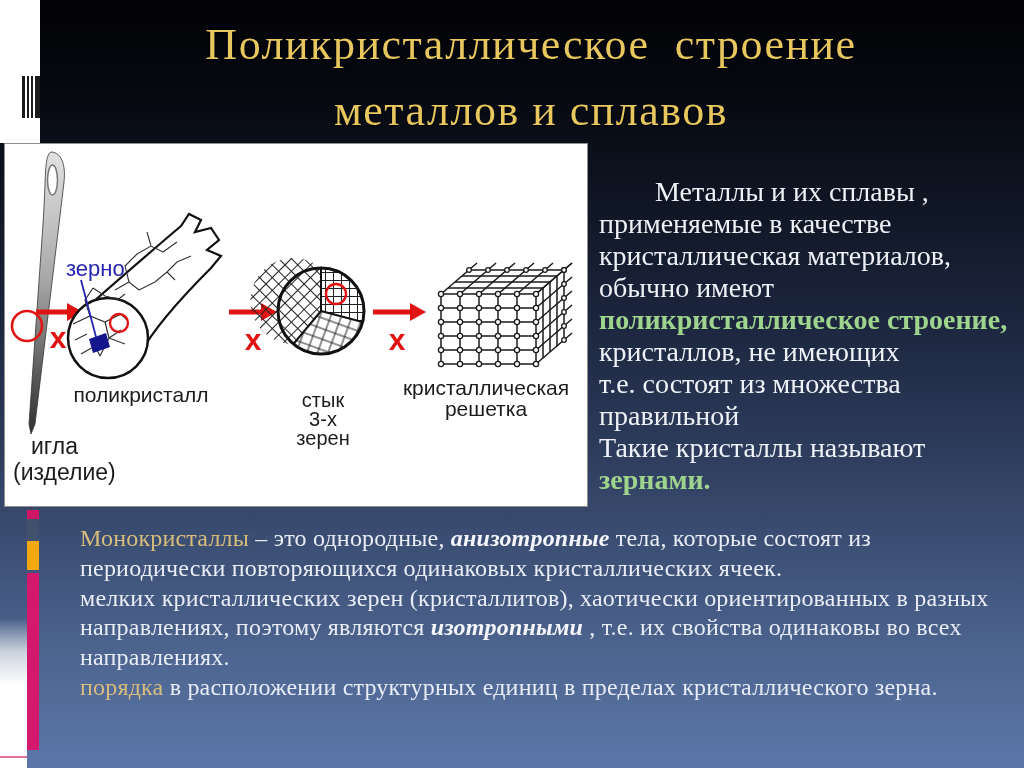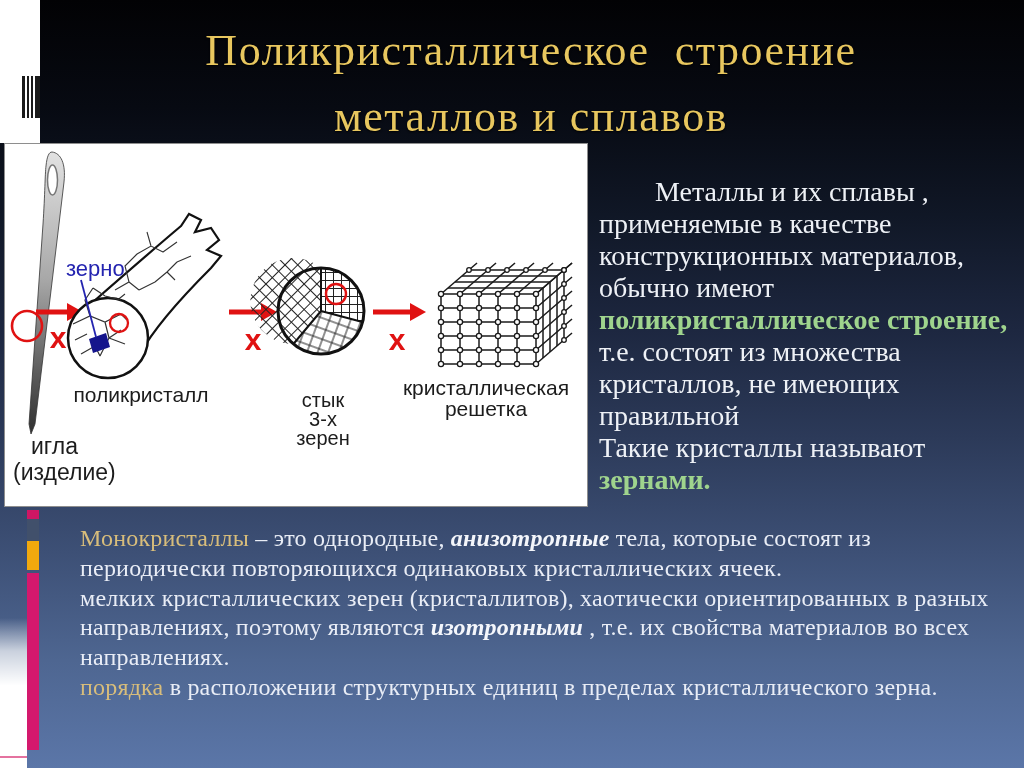--- a/index.html
+++ b/index.html
@@ -1,20 +1,20 @@
 <!DOCTYPE html>
 <html><head>
 <meta charset="utf-8">
 <style>
   html,body{margin:0;padding:0;}
   body{width:1024px;height:768px;overflow:hidden;font-family:"Liberation Serif",serif;}
   .slide{position:relative;width:1024px;height:768px;overflow:hidden;
     background:linear-gradient(180deg,#020204 0%,#070a12 14%,#101726 28%,#1d2740 43%,#2c3a59 57%,#3d5076 72%,#4e6691 86%,#5b76a8 100%);}
   
-  .title-area{position:absolute;left:38px;right:0;top:18px;text-align:center;}
+  .title-area{position:absolute;left:38px;right:0;top:12px;text-align:center;}
   .title-line{white-space:pre;font-size:44px;line-height:66px;letter-spacing:1.5px;color:#e8c75f;
     font-family:"Liberation Serif",serif;text-shadow:0 1px 2px #000;}
   
   .corner{position:absolute;left:0;top:0;width:40px;height:143px;background:#ffffff;}
   .barcode{position:absolute;left:0;top:76px;width:40px;height:42px;}
   .bc{position:absolute;top:0;height:42px;background:#1b1b1b;}
   .bc1{left:22px;width:3px;} .bc2{left:27px;width:2px;} .bc3{left:31px;width:2px;} .bc4{left:35px;width:5px;}
   
   .panel{position:absolute;left:4px;top:143px;width:584px;height:364px;background:#ffffff;border:1px solid #8e8e8e;box-sizing:border-box;}
   .panel svg{display:block;}
@@ -221,42 +221,42 @@
       <text x="481" y="272" text-anchor="middle" font-family="Liberation Sans, sans-serif" font-size="21" fill="#1c1c1c">решетка</text>
 
       <text x="26" y="310" font-family="Liberation Sans, sans-serif" font-size="23" fill="#1c1c1c">игла</text>
       <text x="8" y="336" font-family="Liberation Sans, sans-serif" font-size="23" fill="#1c1c1c">(изделие)</text>
     </svg>
   </div>
 
   <div class="right-text">
       <div class="rline w ind">Металлы и их сплавы ,</div>
       <div class="rline w">применяемые в качестве</div>
-      <div class="rline w">конструкционных материалов,</div>
+      <div class="rline w">кристаллическая материалов,</div>
       <div class="rline w">обычно имеют</div>
       <div class="rline g">поликристаллическое строение,</div>
+      <div class="rline w">кристаллов, не имеющих</div>
       <div class="rline w">т.е. состоят из множества</div>
-      <div class="rline w">кристаллов, не имеющих</div>
       <div class="rline w">правильной</div>
       <div class="rline w">Такие кристаллы называют</div>
       <div class="rline g">зернами.</div>
     </div>
 
   <div class="accent-bars">
     <div class="seg seg-crimson1"></div>
     <div class="seg seg-slate"></div>
     <div class="seg seg-amber"></div>
     <div class="seg seg-crimson2"></div>
   </div>
 
   <div class="bottom-text">
       <div class="bline"><span class="seg-k">Монокристаллы</span><span class="seg-n"> – это однородные, </span><span class="seg-e">анизотропные</span><span class="seg-n"> тела, которые состоят из</span></div>
       <div class="bline"><span class="seg-n">периодически повторяющихся одинаковых кристаллических ячеек.</span></div>
       <div class="bline"><span class="seg-n">мелких кристаллических зерен (кристаллитов), хаотически ориентированных в разных</span></div>
-      <div class="bline"><span class="seg-n">направлениях, поэтому являются </span><span class="seg-e">изотропными</span><span class="seg-n"> , т.е. их свойства материалов во всех</span></div>
+      <div class="bline"><span class="seg-n">направлениях, поэтому являются </span><span class="seg-e">изотропными</span><span class="seg-n"> , т.е. их свойства одинаковы во всех</span></div>
       <div class="bline"><span class="seg-n">направлениях.</span></div>
       <div class="bline"><span class="seg-k">порядка</span><span class="seg-n"> в расположении структурных единиц в пределах кристаллического зерна.</span></div>
     </div>
 
   <div class="left-wedge">
     <div class="pink-line"></div>
   </div>
 
 </div>
 

